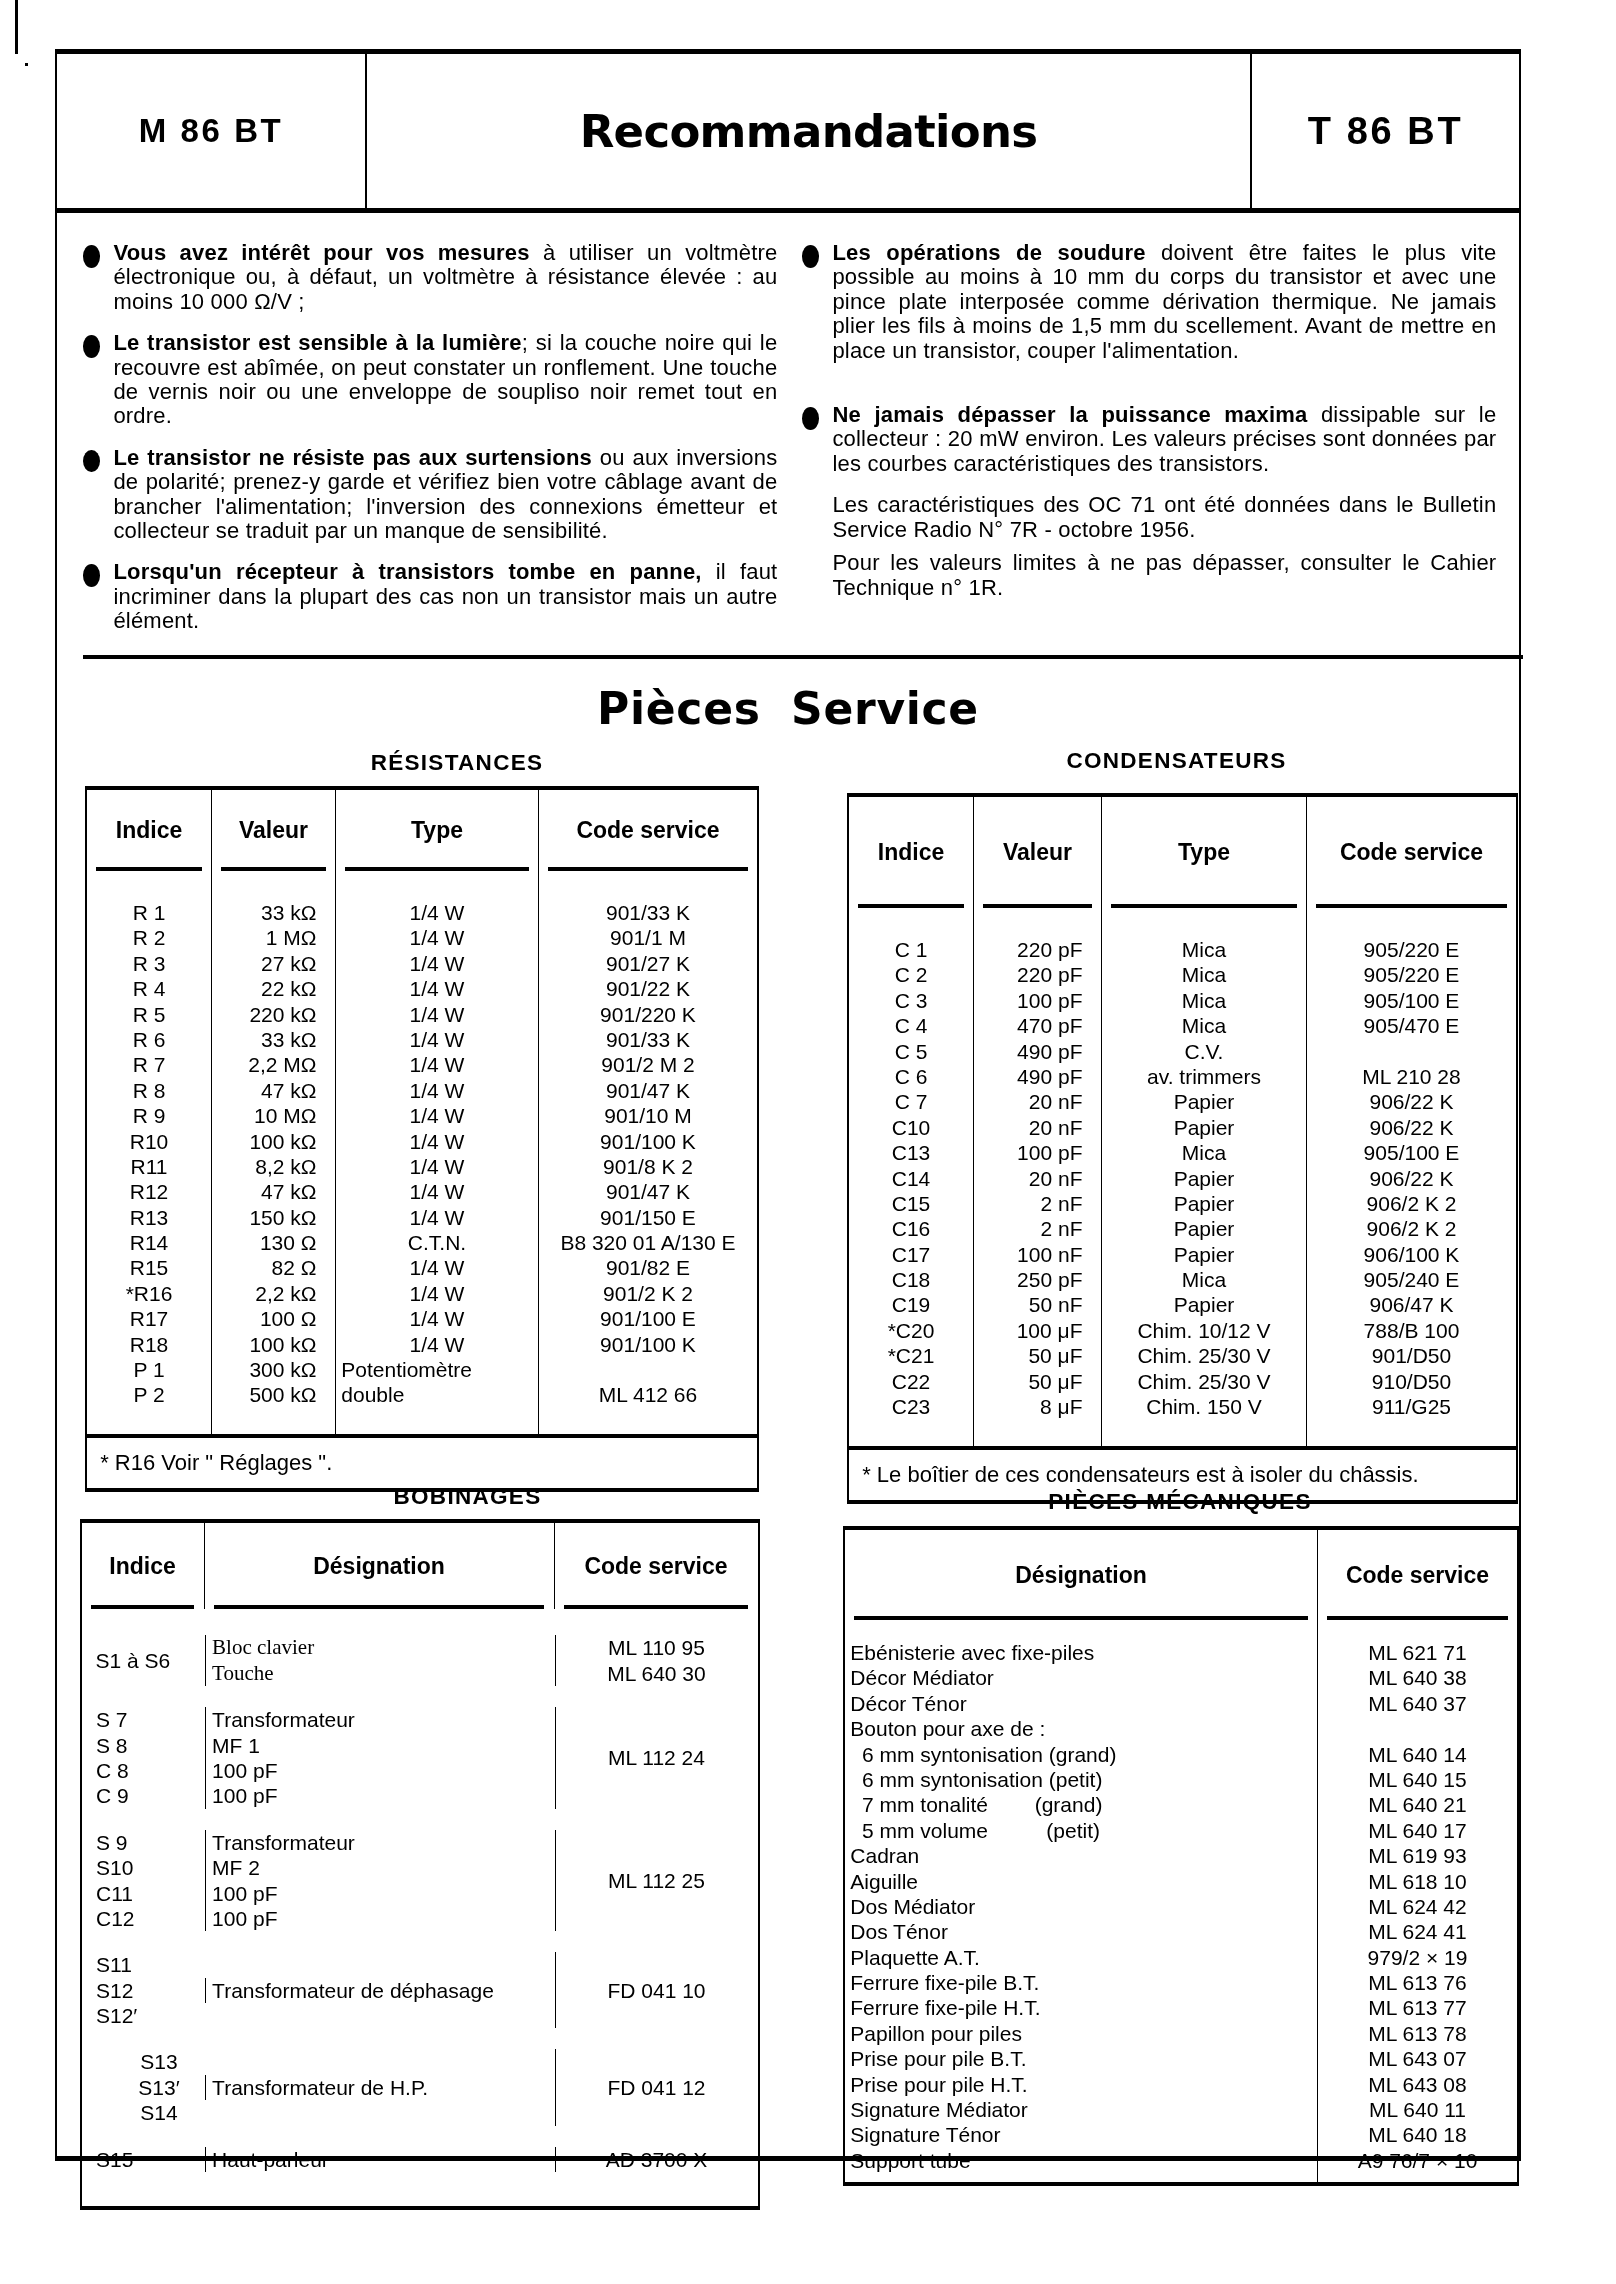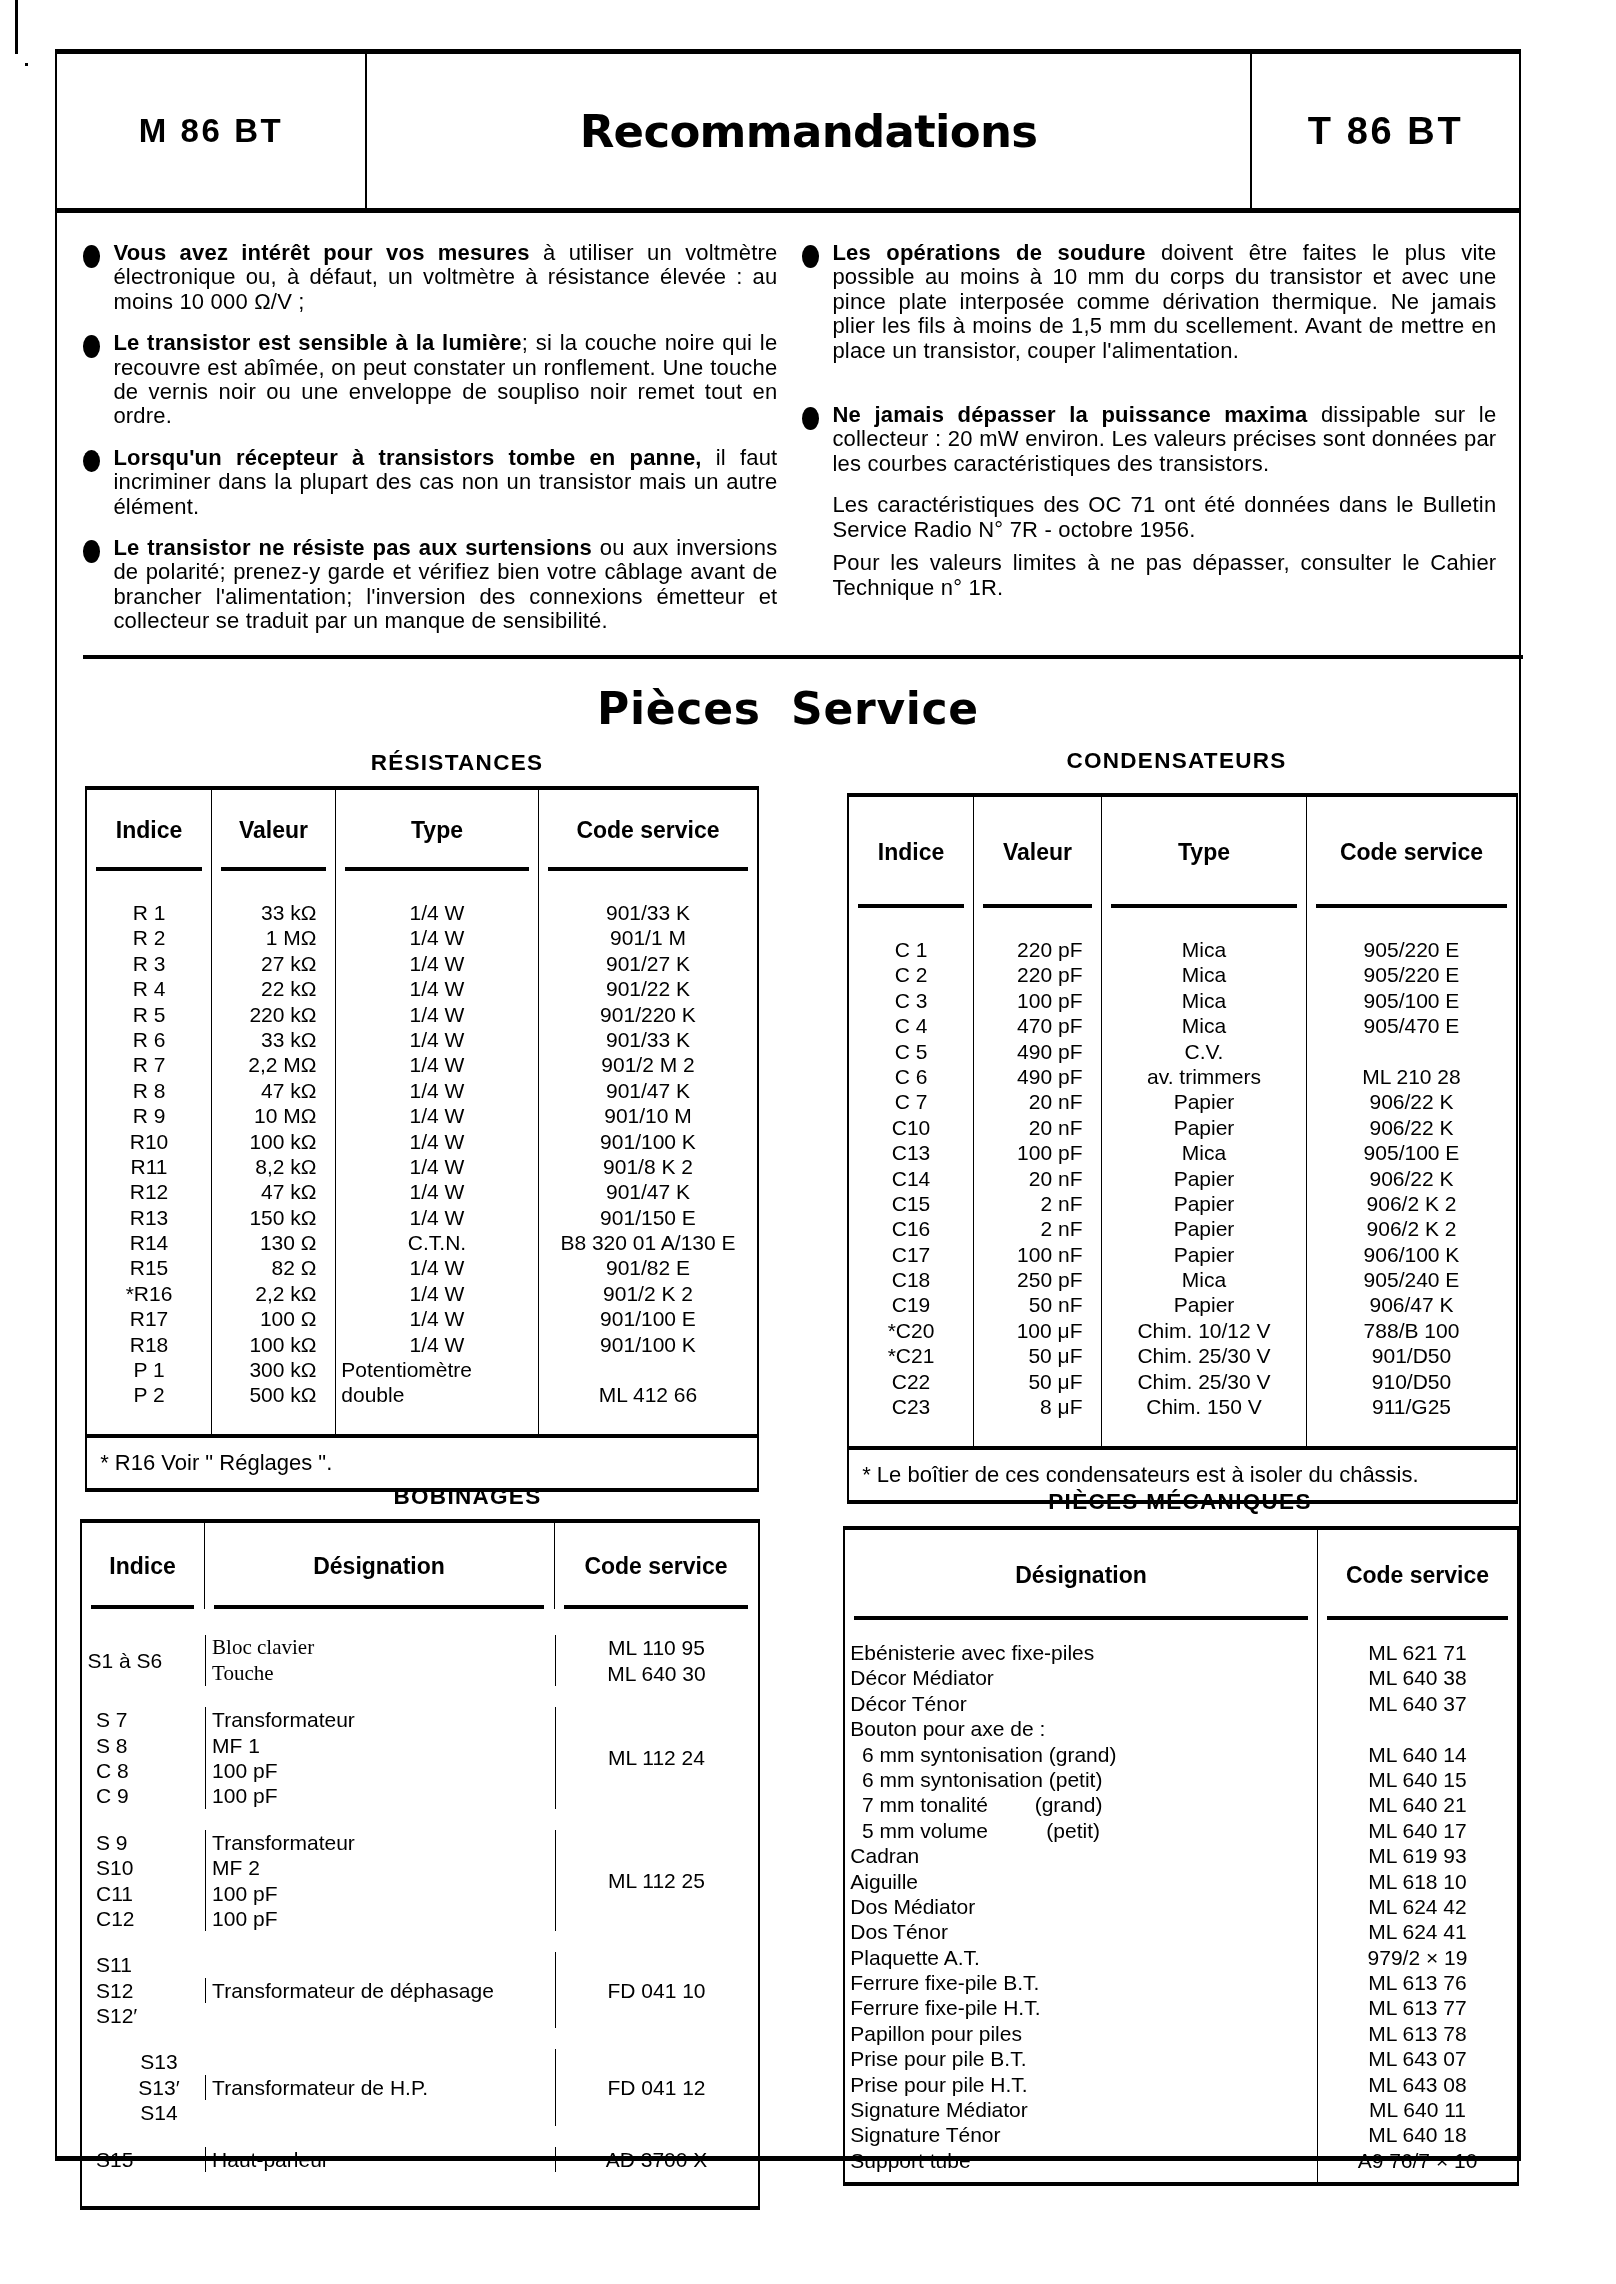--- a/index.html
+++ b/index.html
@@ -103,27 +103,27 @@
       <div class="rec-item">
         <div class="bullet">
             <span></span>
           </div>
         <p class="rec-text"><b>Le transistor est sensible à la lumière</b><span>; si la couche noire qui le recouvre est abîmée, on peut constater un ronflement. Une touche de vernis noir ou une enveloppe de soupliso noir remet tout en ordre.</span></p>
       </div>
       <div class="rec-item">
         <div class="bullet">
             <span></span>
           </div>
+        <p class="rec-text"><b>Le transistor ne résiste pas aux surtensions</b><span> ou aux inversions de polarité; prenez-y garde et vérifiez bien votre câblage avant de brancher l'alimentation; l'inversion des connexions émetteur et collecteur se traduit par un manque de sensibilité.</span></p>
+      </div>
+      <div class="rec-item">
+        <div class="bullet">
+            <span></span>
+          </div>
         <p class="rec-text"><b>Lorsqu'un récepteur à transistors tombe en panne,</b><span> il faut incriminer dans la plupart des cas non un transistor mais un autre élément.</span></p>
-      </div>
-      <div class="rec-item">
-        <div class="bullet">
-            <span></span>
-          </div>
-        <p class="rec-text"><b>Le transistor ne résiste pas aux surtensions</b><span> ou aux inversions de polarité; prenez-y garde et vérifiez bien votre câblage avant de brancher l'alimentation; l'inversion des connexions émetteur et collecteur se traduit par un manque de sensibilité.</span></p>
       </div>
     </div>
     <div class="rec-col">
       <div class="rec-item" style="margin-bottom:40px">
         <div class="bullet">
             <span></span>
           </div>
         <p class="rec-text"><b>Les opérations de soudure</b><span> doivent être faites le plus vite possible au moins à 10 mm du corps du transistor et avec une pince plate interposée comme dérivation thermique. Ne jamais plier les fils à moins de 1,5 mm du scellement. Avant de mettre en place un transistor, couper l'alimentation.</span></p>
       </div>
       <div class="rec-item">
@@ -340,21 +340,21 @@
 
   <div class="sec-title" style="left:67px; top:1435px; width:687px;">BOBINAGES</div>
   <div class="tbl" style="left:22.5px; top:1470px; width:680px;">
     <div class="tbl-head" style="height:86px">
       <div class="th" style="width:123px">Indice</div>
       <div class="th" style="width:350px">Désignation</div>
       <div class="th" style="flex:1">Code service</div>
     </div>
     <div id="bob-body" style="padding:26.4px 0 13.2px 0;">
         <div class="grp">
-          <div style="width: 123px; padding-left: 6px;">
+          <div style="width: 123px; padding-left: 14px;">
             <div class="cell ">S1 à S6</div>
           </div>
           <div style="width: 350px; padding-left: 6.6px; border-left: 1.3px solid rgb(0, 0, 0); font-family: Liberation Serif, serif;">
             <div class="cell ">Bloc clavier</div>
             <div class="cell ">Touche</div>
           </div>
           <div class="grp-code" style="flex: 1 1 0%; flex-direction: column; border-left: 1.3px solid rgb(0, 0, 0); align-self: stretch;">
             <div class="cell c-center">ML  110 95</div>
             <div class="cell c-center">ML  640 30</div>
           </div>

